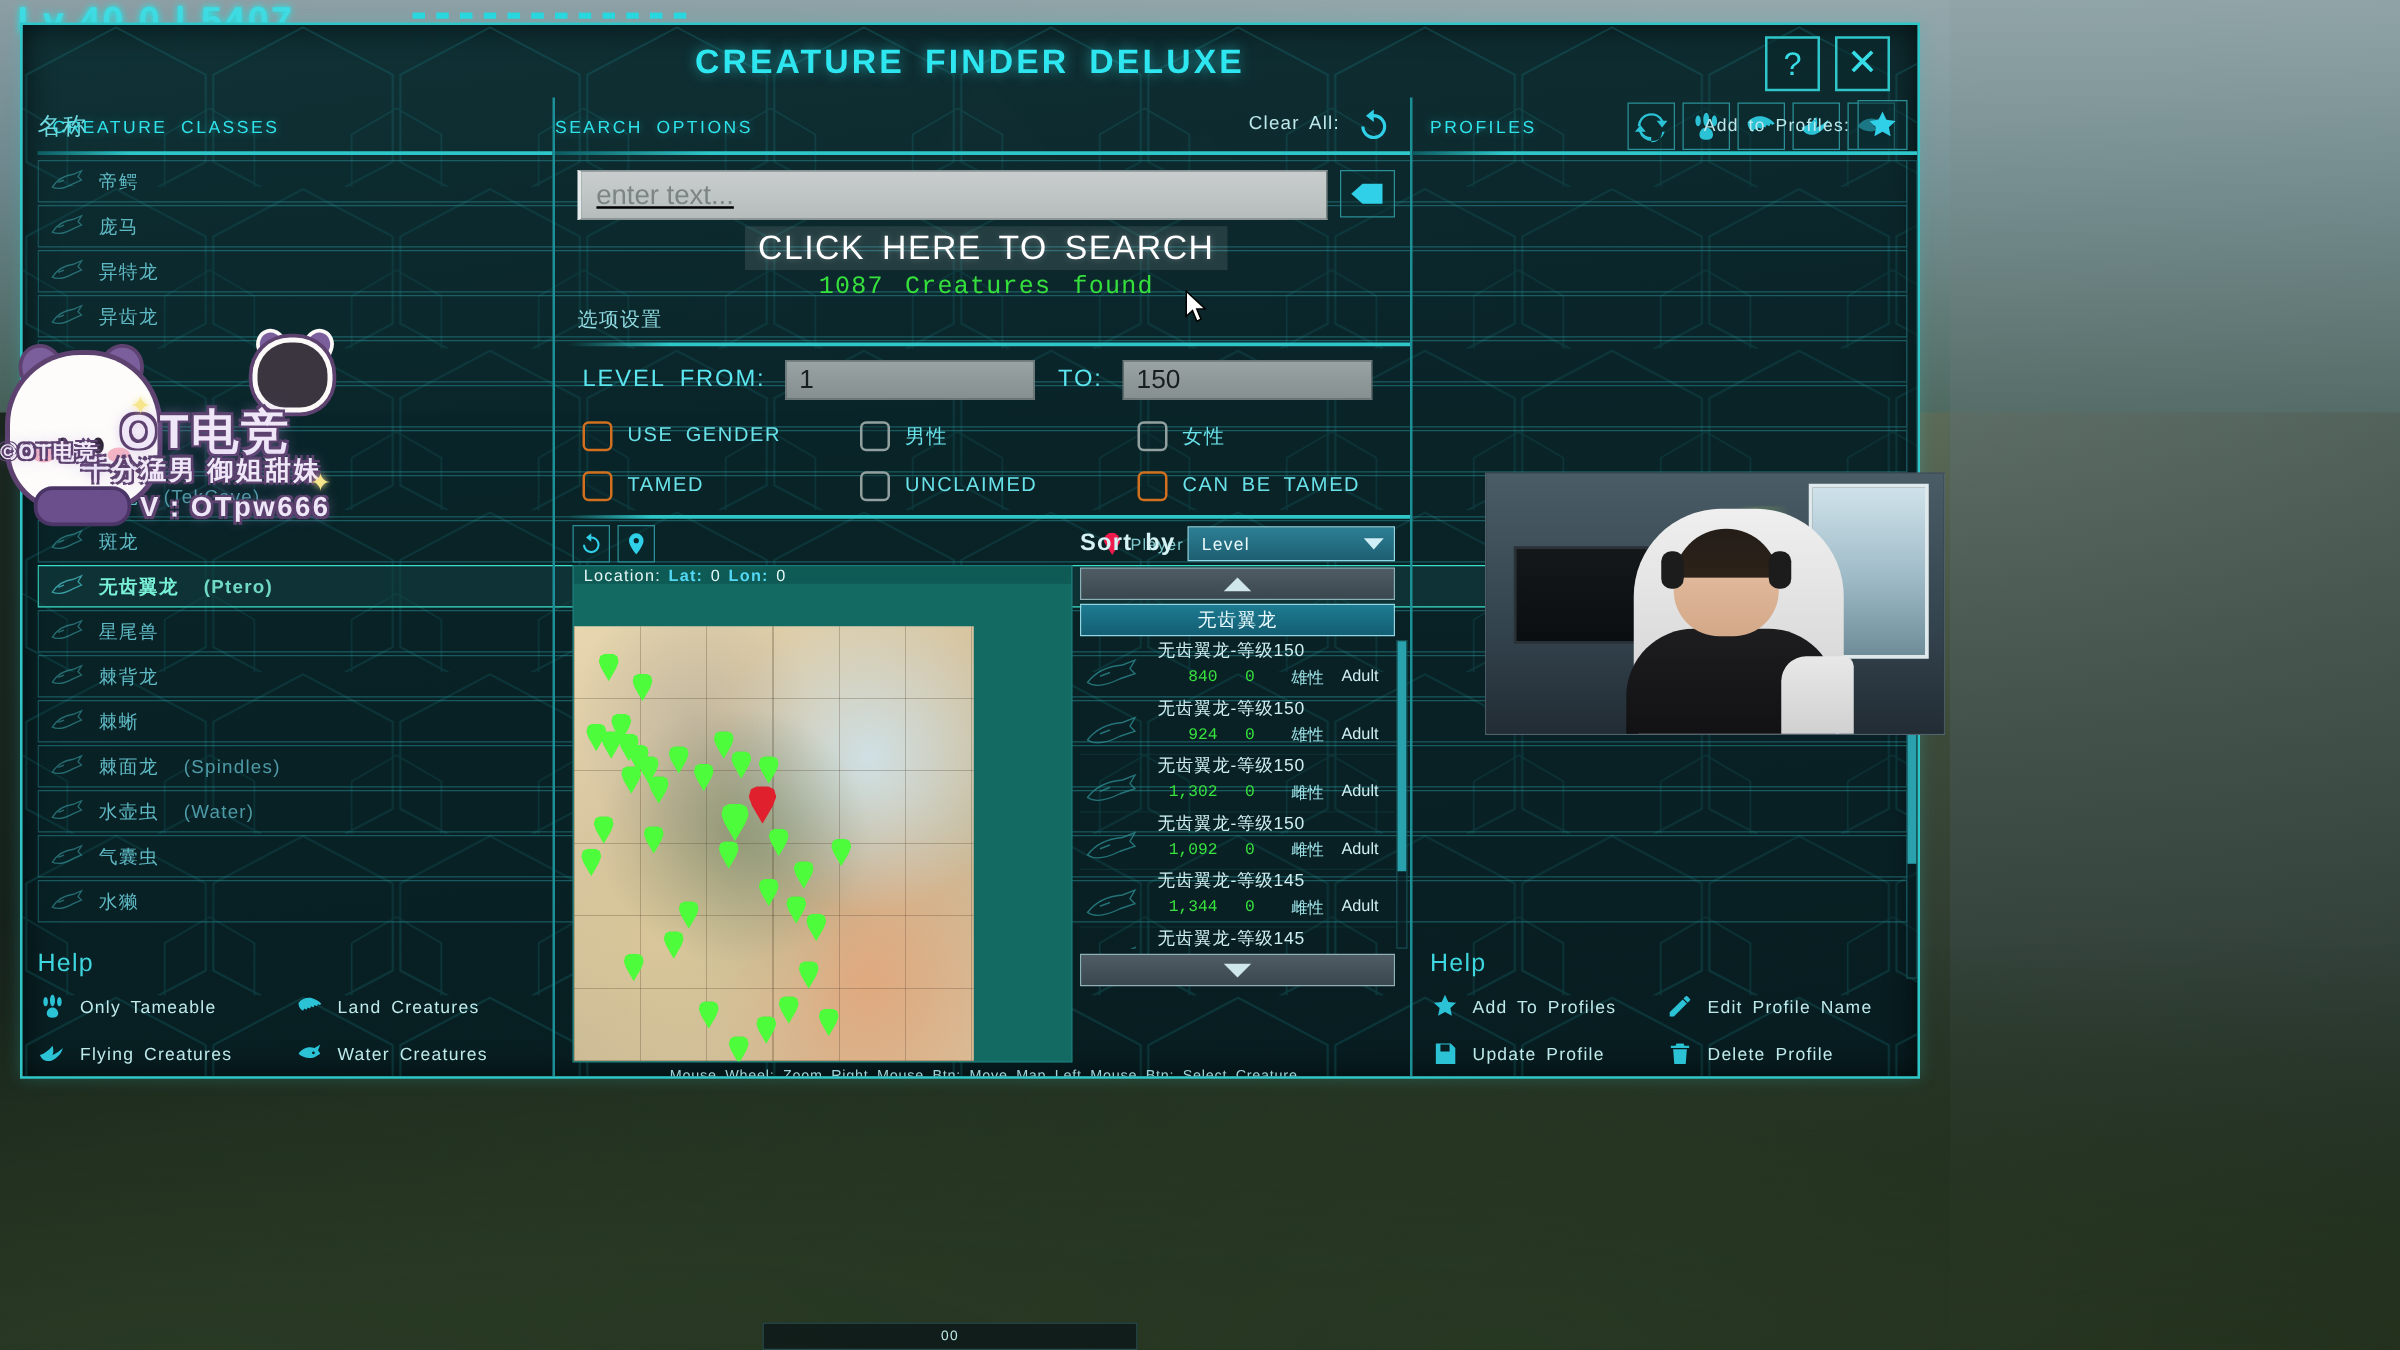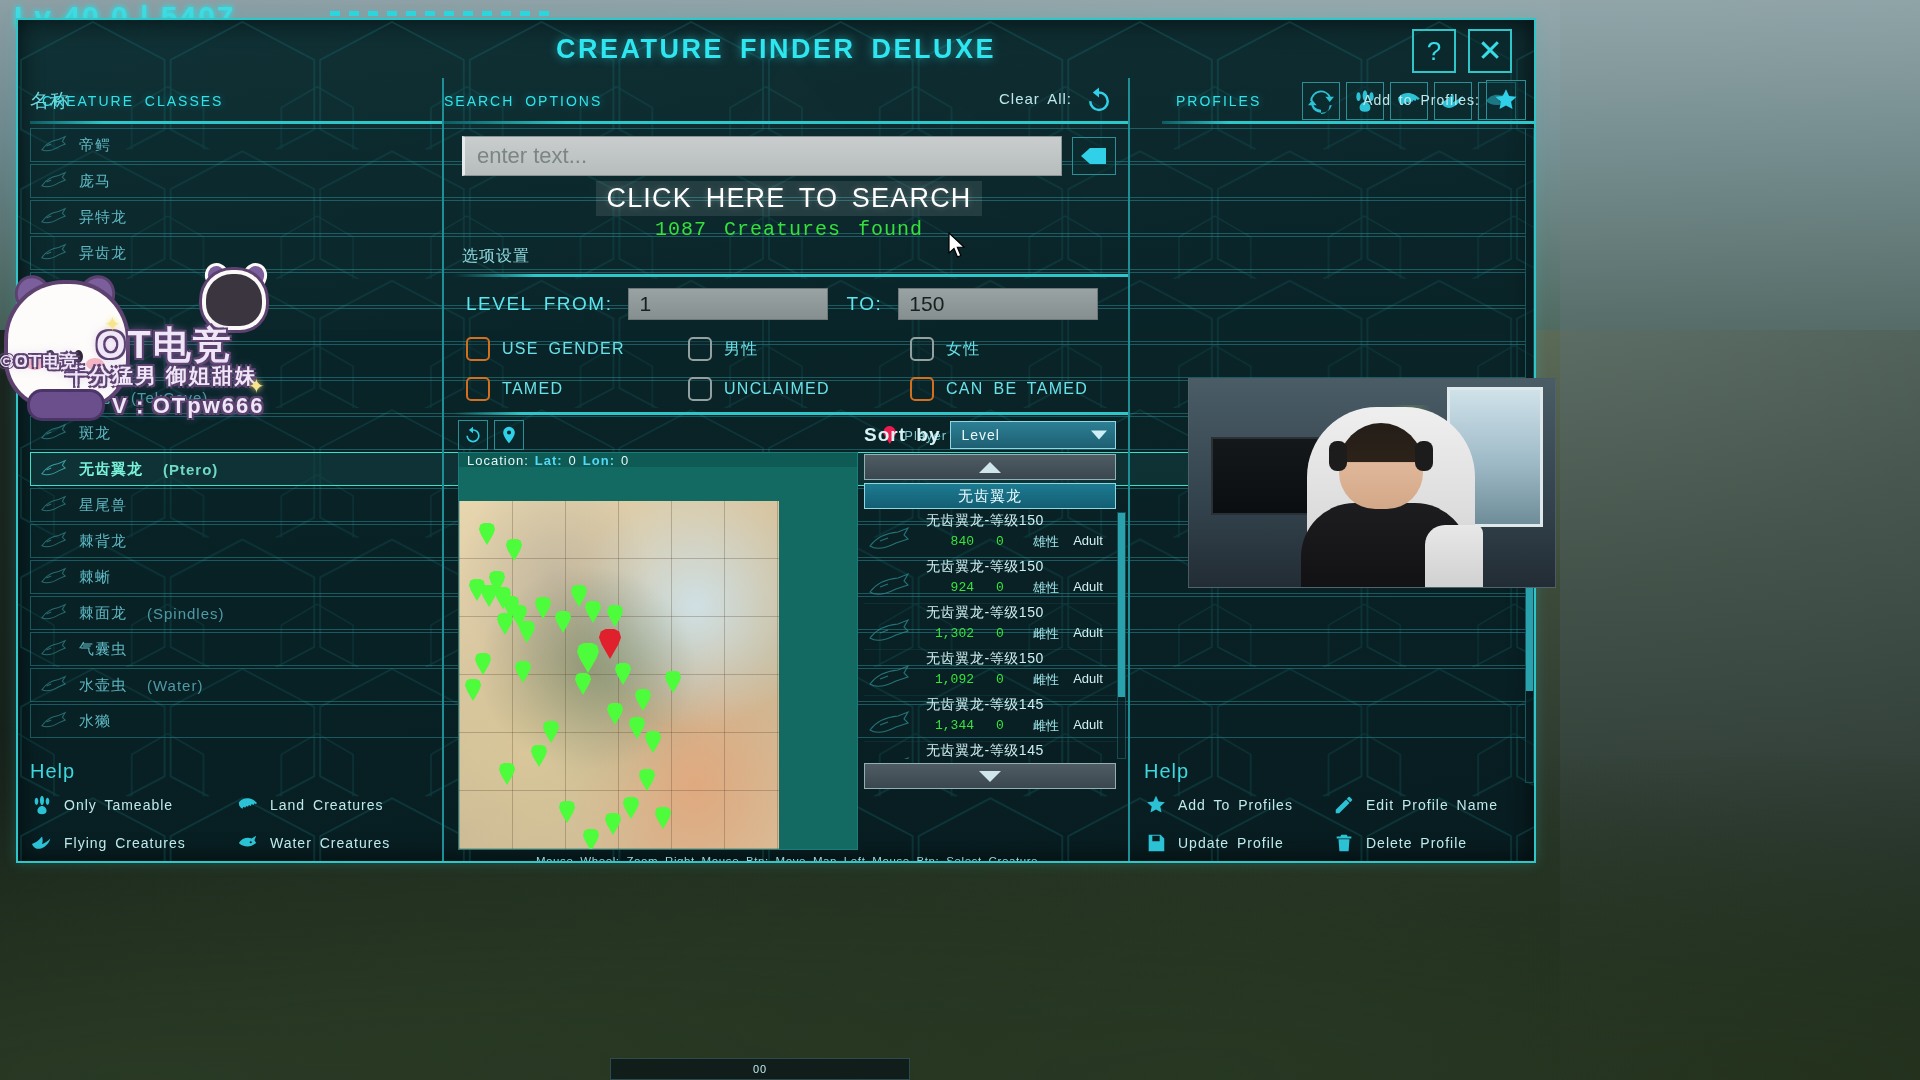--- a/index.html
+++ b/index.html
@@ -196,21 +196,21 @@
     word-spacing:3px;
   }
   #clear-all-btn {
     position:absolute; right:8px; top:2px; width:42px; height:40px;
     display:flex; align-items:center; justify-content:center; cursor:pointer;
   }
   #clear-all-btn svg { width:30px; height:30px; fill:#2fd0e8; }
 
   #search-box-wrap {
     position:absolute; left:18px; top:58px; right:12px; height:40px;
-    display:flex; align-items:center; gap:10px;
+    display:flex; align-items:flex-start; gap:10px;text-decoration:underline;
   }
   #search-input {
     flex:1; height:40px;
     background: linear-gradient(180deg,#c9cdcd 0%, #b6bcbc 100%);
     border: 1px solid #8b9494;
     border-left: 3px solid #e6eaea;
     color:#6d7474; font-size:22px; padding: 0 12px;
     font-family:"Liberation Sans", sans-serif;
     outline:none;
   }
@@ -436,21 +436,21 @@
     position:absolute; left:208px; top:21px; right:12px; text-align:center;
     color:#cfeff2; font-size:13px;
   }
   #res-scroll {
     position:absolute; right:-10px; top:58px; bottom:30px; width:9px;
     background: rgba(8,34,38,.6); border:1px solid rgba(46,160,168,.35);
   }
   #res-scroll .thumbbar { position:absolute; left:0; right:0; top:0; height:75%; background:#2aa2ae; }
 
   
-  #right-head { padding-left: 14px; position:relative;margin-left:32px; }
+  #right-head { padding-left: 14px; position:relative; }
   #add-profiles-label {
     position:absolute; right:54px; top:14px;
     color:#bde9ec; font-size:14px; letter-spacing:1px; word-spacing:3px;
   }
   #add-profiles-star {
     position:absolute; right:8px; top:2px; width:40px; height:40px;
     border:1px solid #2a8f96; background:rgba(10,44,48,.5);
     display:flex; align-items:center; justify-content:center; cursor:pointer;
   }
   #add-profiles-star svg { width:26px; height:26px; fill:#2fd0e8; }
@@ -761,31 +761,31 @@
         <span class="cname">棘面龙</span>
         <span class="csub">(Spindles)</span>
       </div>
       <div class="clist-row">
         <div class="thumb">
           <svg viewBox="0 0 30 22">
             <path d="M2 16 C6 10 12 6 20 5 L27 2 L24 7 L27 10 L20 13 C13 17 6 18 2 16 Z"></path>
             <path d="M7 12 L12 10"></path>
           </svg>
         </div>
-        <span class="cname">气囊虫</span>
-      </div>
-      <div class="clist-row">
-        <div class="thumb">
-          <svg viewBox="0 0 30 22">
-            <path d="M2 16 C6 10 12 6 20 5 L27 2 L24 7 L27 10 L20 13 C13 17 6 18 2 16 Z"></path>
-            <path d="M7 12 L12 10"></path>
-          </svg>
-        </div>
         <span class="cname">水壶虫</span>
         <span class="csub">(Water)</span>
+      </div>
+      <div class="clist-row">
+        <div class="thumb">
+          <svg viewBox="0 0 30 22">
+            <path d="M2 16 C6 10 12 6 20 5 L27 2 L24 7 L27 10 L20 13 C13 17 6 18 2 16 Z"></path>
+            <path d="M7 12 L12 10"></path>
+          </svg>
+        </div>
+        <span class="cname">气囊虫</span>
       </div>
       <div class="clist-row">
         <div class="thumb">
           <svg viewBox="0 0 30 22">
             <path d="M2 16 C6 10 12 6 20 5 L27 2 L24 7 L27 10 L20 13 C13 17 6 18 2 16 Z"></path>
             <path d="M7 12 L12 10"></path>
           </svg>
         </div>
         <span class="cname">水獭</span>
       </div>

